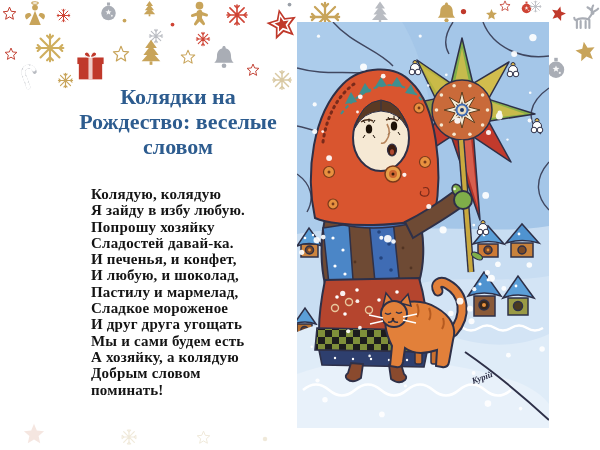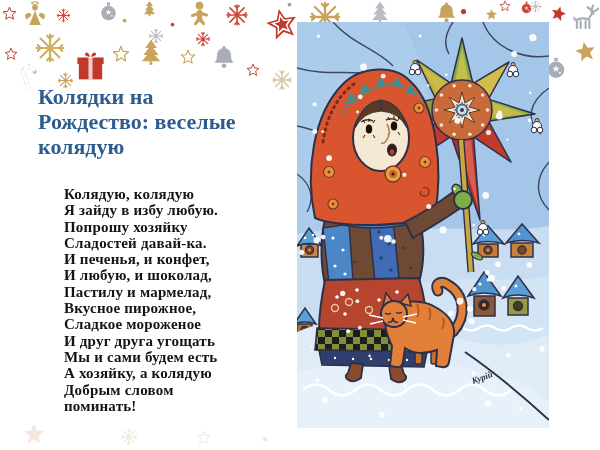--- a/index.html
+++ b/index.html
@@ -5,25 +5,25 @@
   html,body { margin:0; padding:0; background:#ffffff; }
   .slide {
     position:relative; width:600px; height:450px; background:#ffffff;
     overflow:hidden; font-family:"Liberation Serif", serif;
   }
   #decor-layer { position:absolute; inset:0; z-index:1; }
   .deco { position:absolute; display:block; pointer-events:none; }
   .deco svg { display:block; width:100%; height:100%; }
   .title {
     position:absolute; left:38px; top:84px; width:280px; z-index:3;
-    text-align:left; font-weight:bold; font-size:22px; line-height:25px;
+    text-align:center; font-weight:bold; font-size:22px; line-height:25px;
     color:#2d5c8f;
   }
   .poem {
-    position:absolute; left:64px; top:186px; width:230px; z-index:3;
+    position:absolute; left:91px; top:186px; width:230px; z-index:3;
     font-weight:bold; font-size:15px; line-height:16.3px; color:#141414;
     letter-spacing:.2px;
   }
   .painting { position:absolute; left:297px; top:22px; width:252px; height:406px; margin:0; z-index:2; }
   .painting svg { display:block; }
 </style>
 </head>
 <body>
 
 <div class="slide">
@@ -295,32 +295,31 @@
       <span class="deco" style="left: 262px; top: 436px; width: 6px; height: 6px; color: rgb(217, 201, 163); opacity: 0.4;">
         <svg viewBox="0 0 24 24">
           <circle cx="12" cy="12" r="9" fill="currentColor"></circle>
         </svg>
       </span>
     </div>
 
   <div class="title">
     <div>Колядки на</div>
     <div>Рождество: веселые</div>
-    <div>колядую</div>
+    <div>словом</div>
   </div>
 
   <div class="poem">
     <div>Колядую, колядую</div>
     <div>Я зайду в избу любую.</div>
     <div>Попрошу хозяйку</div>
     <div>Сладостей давай-ка.</div>
     <div>И печенья, и конфет,</div>
     <div>И любую, и шоколад,</div>
     <div>Пастилу и мармелад,</div>
-    <div>Вкусное пирожное,</div>
     <div>Сладкое мороженое</div>
     <div>И друг друга угощать</div>
     <div>Мы и сами будем есть</div>
     <div>А хозяйку, а колядую</div>
     <div>Добрым словом</div>
     <div>поминать!</div>
   </div>
 
   <figure class="painting">
     <svg viewBox="0 0 252 406" width="252" height="406">

